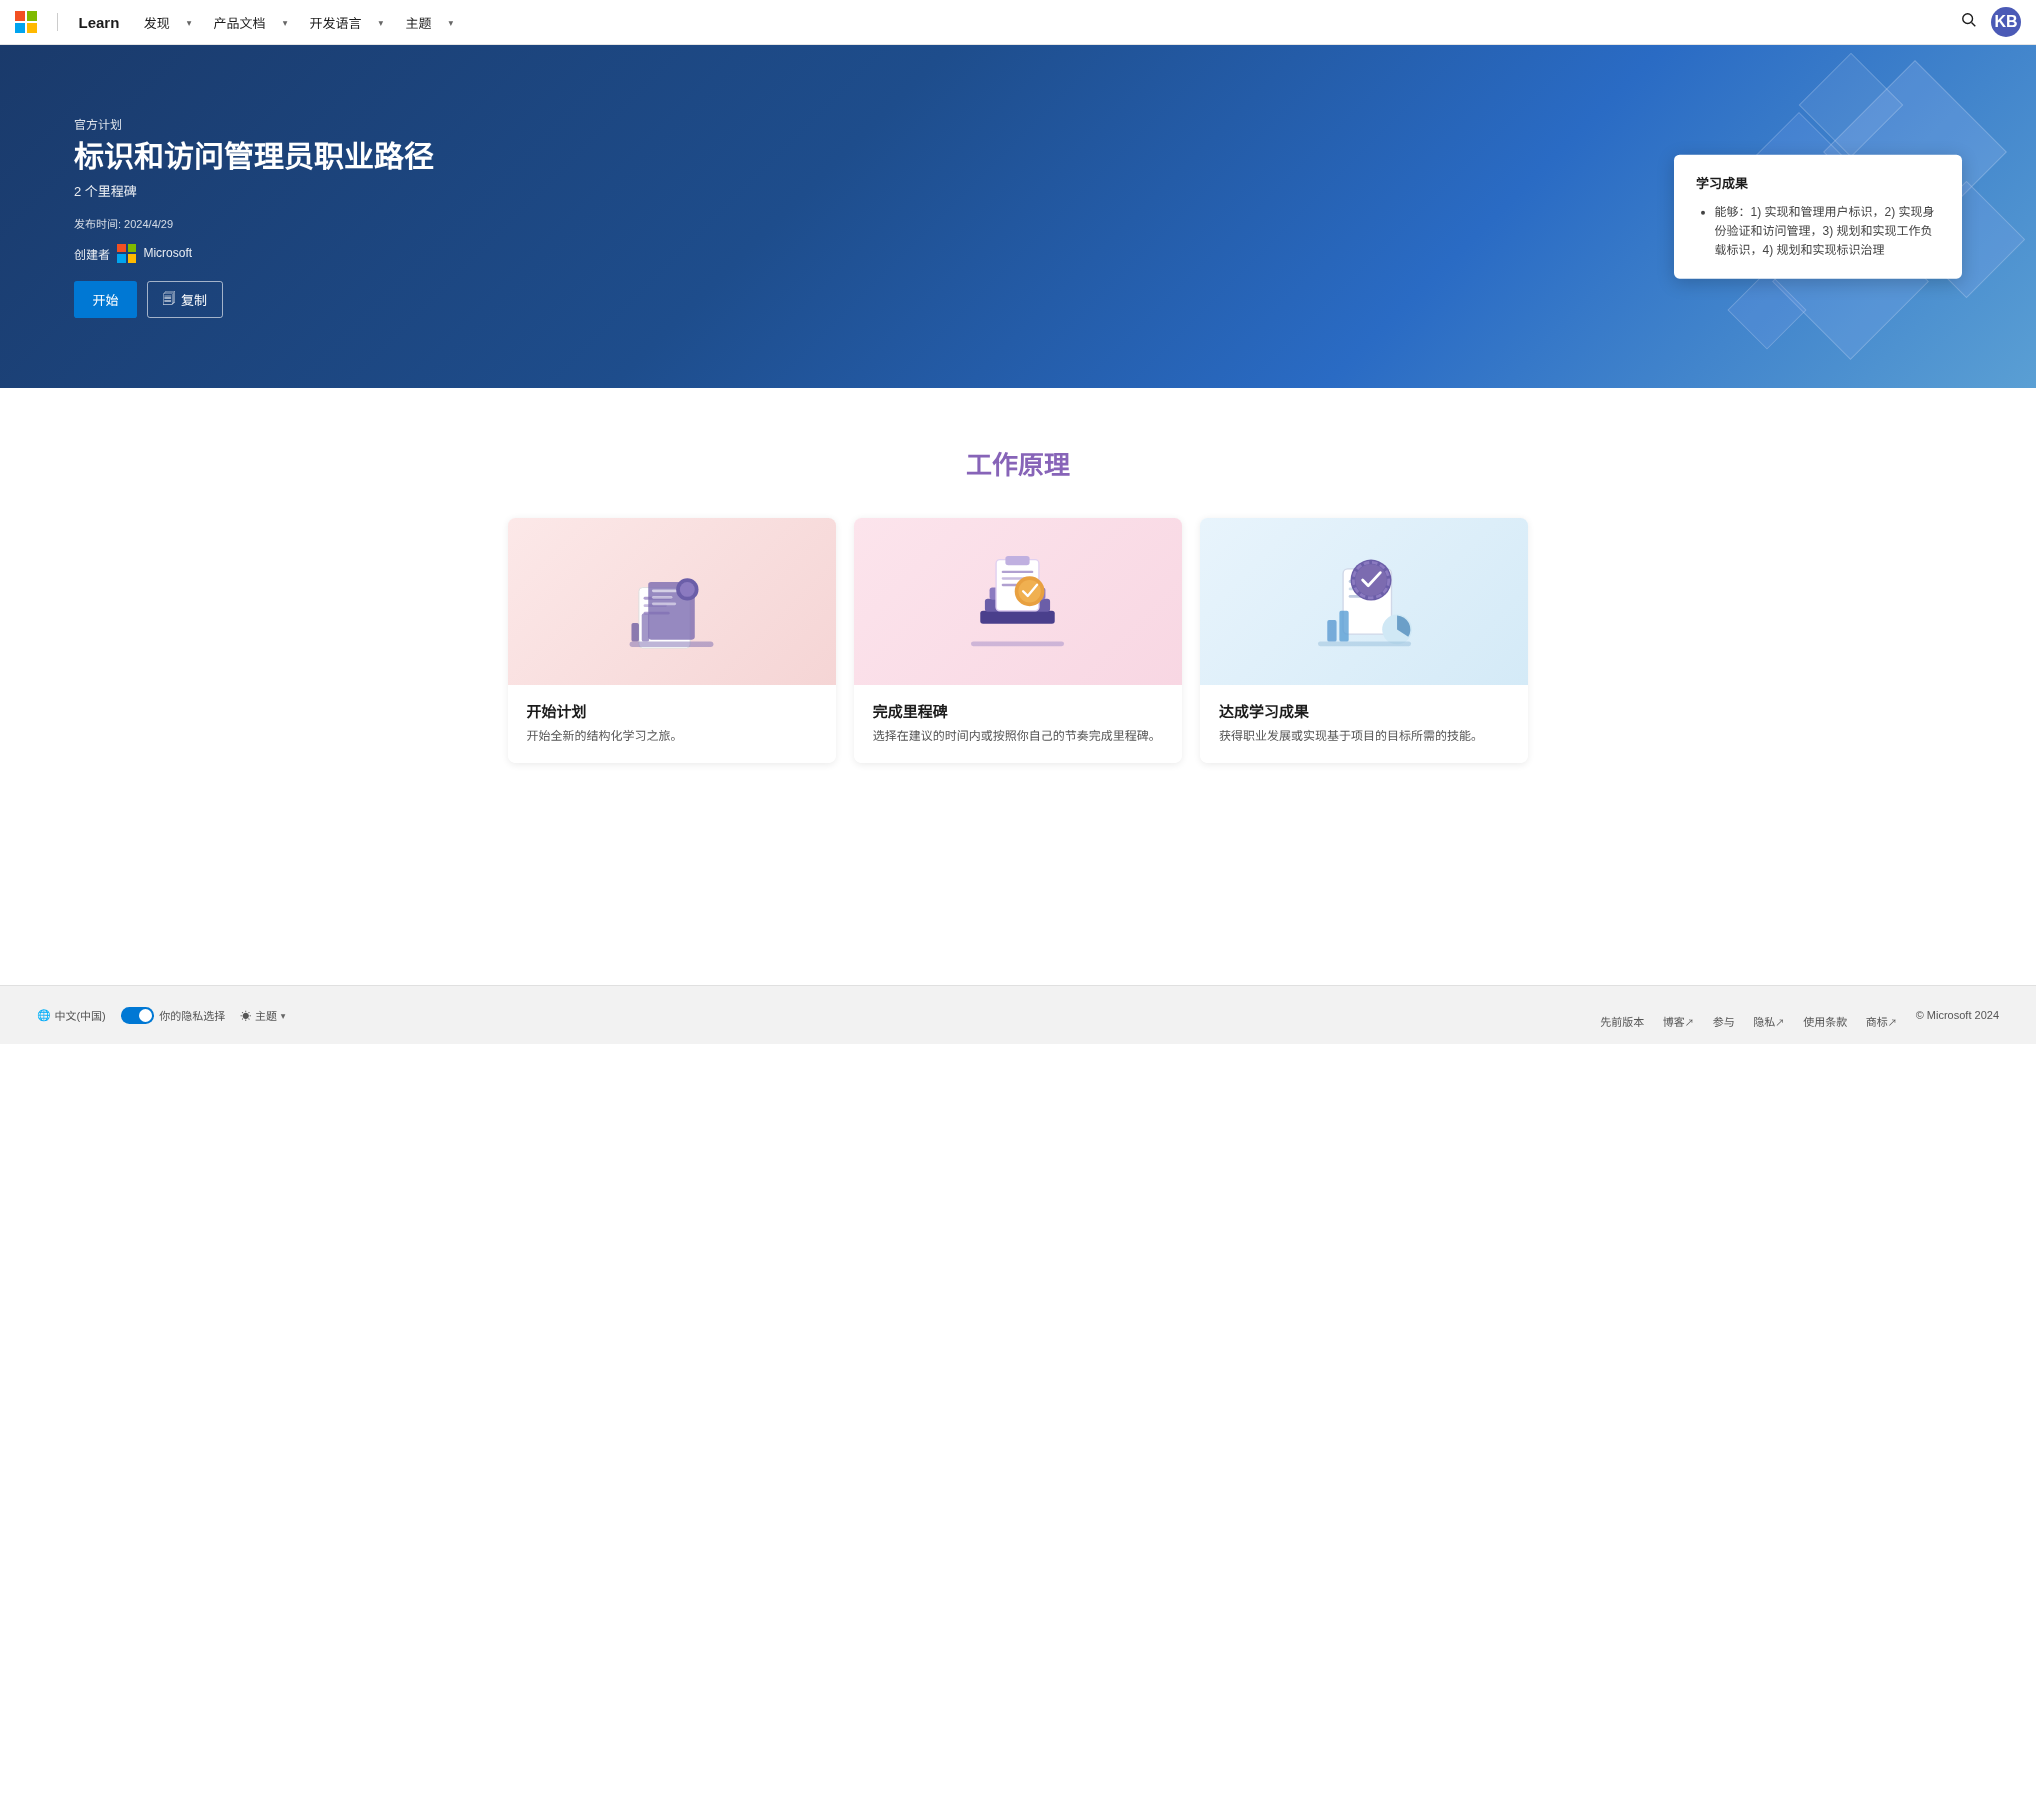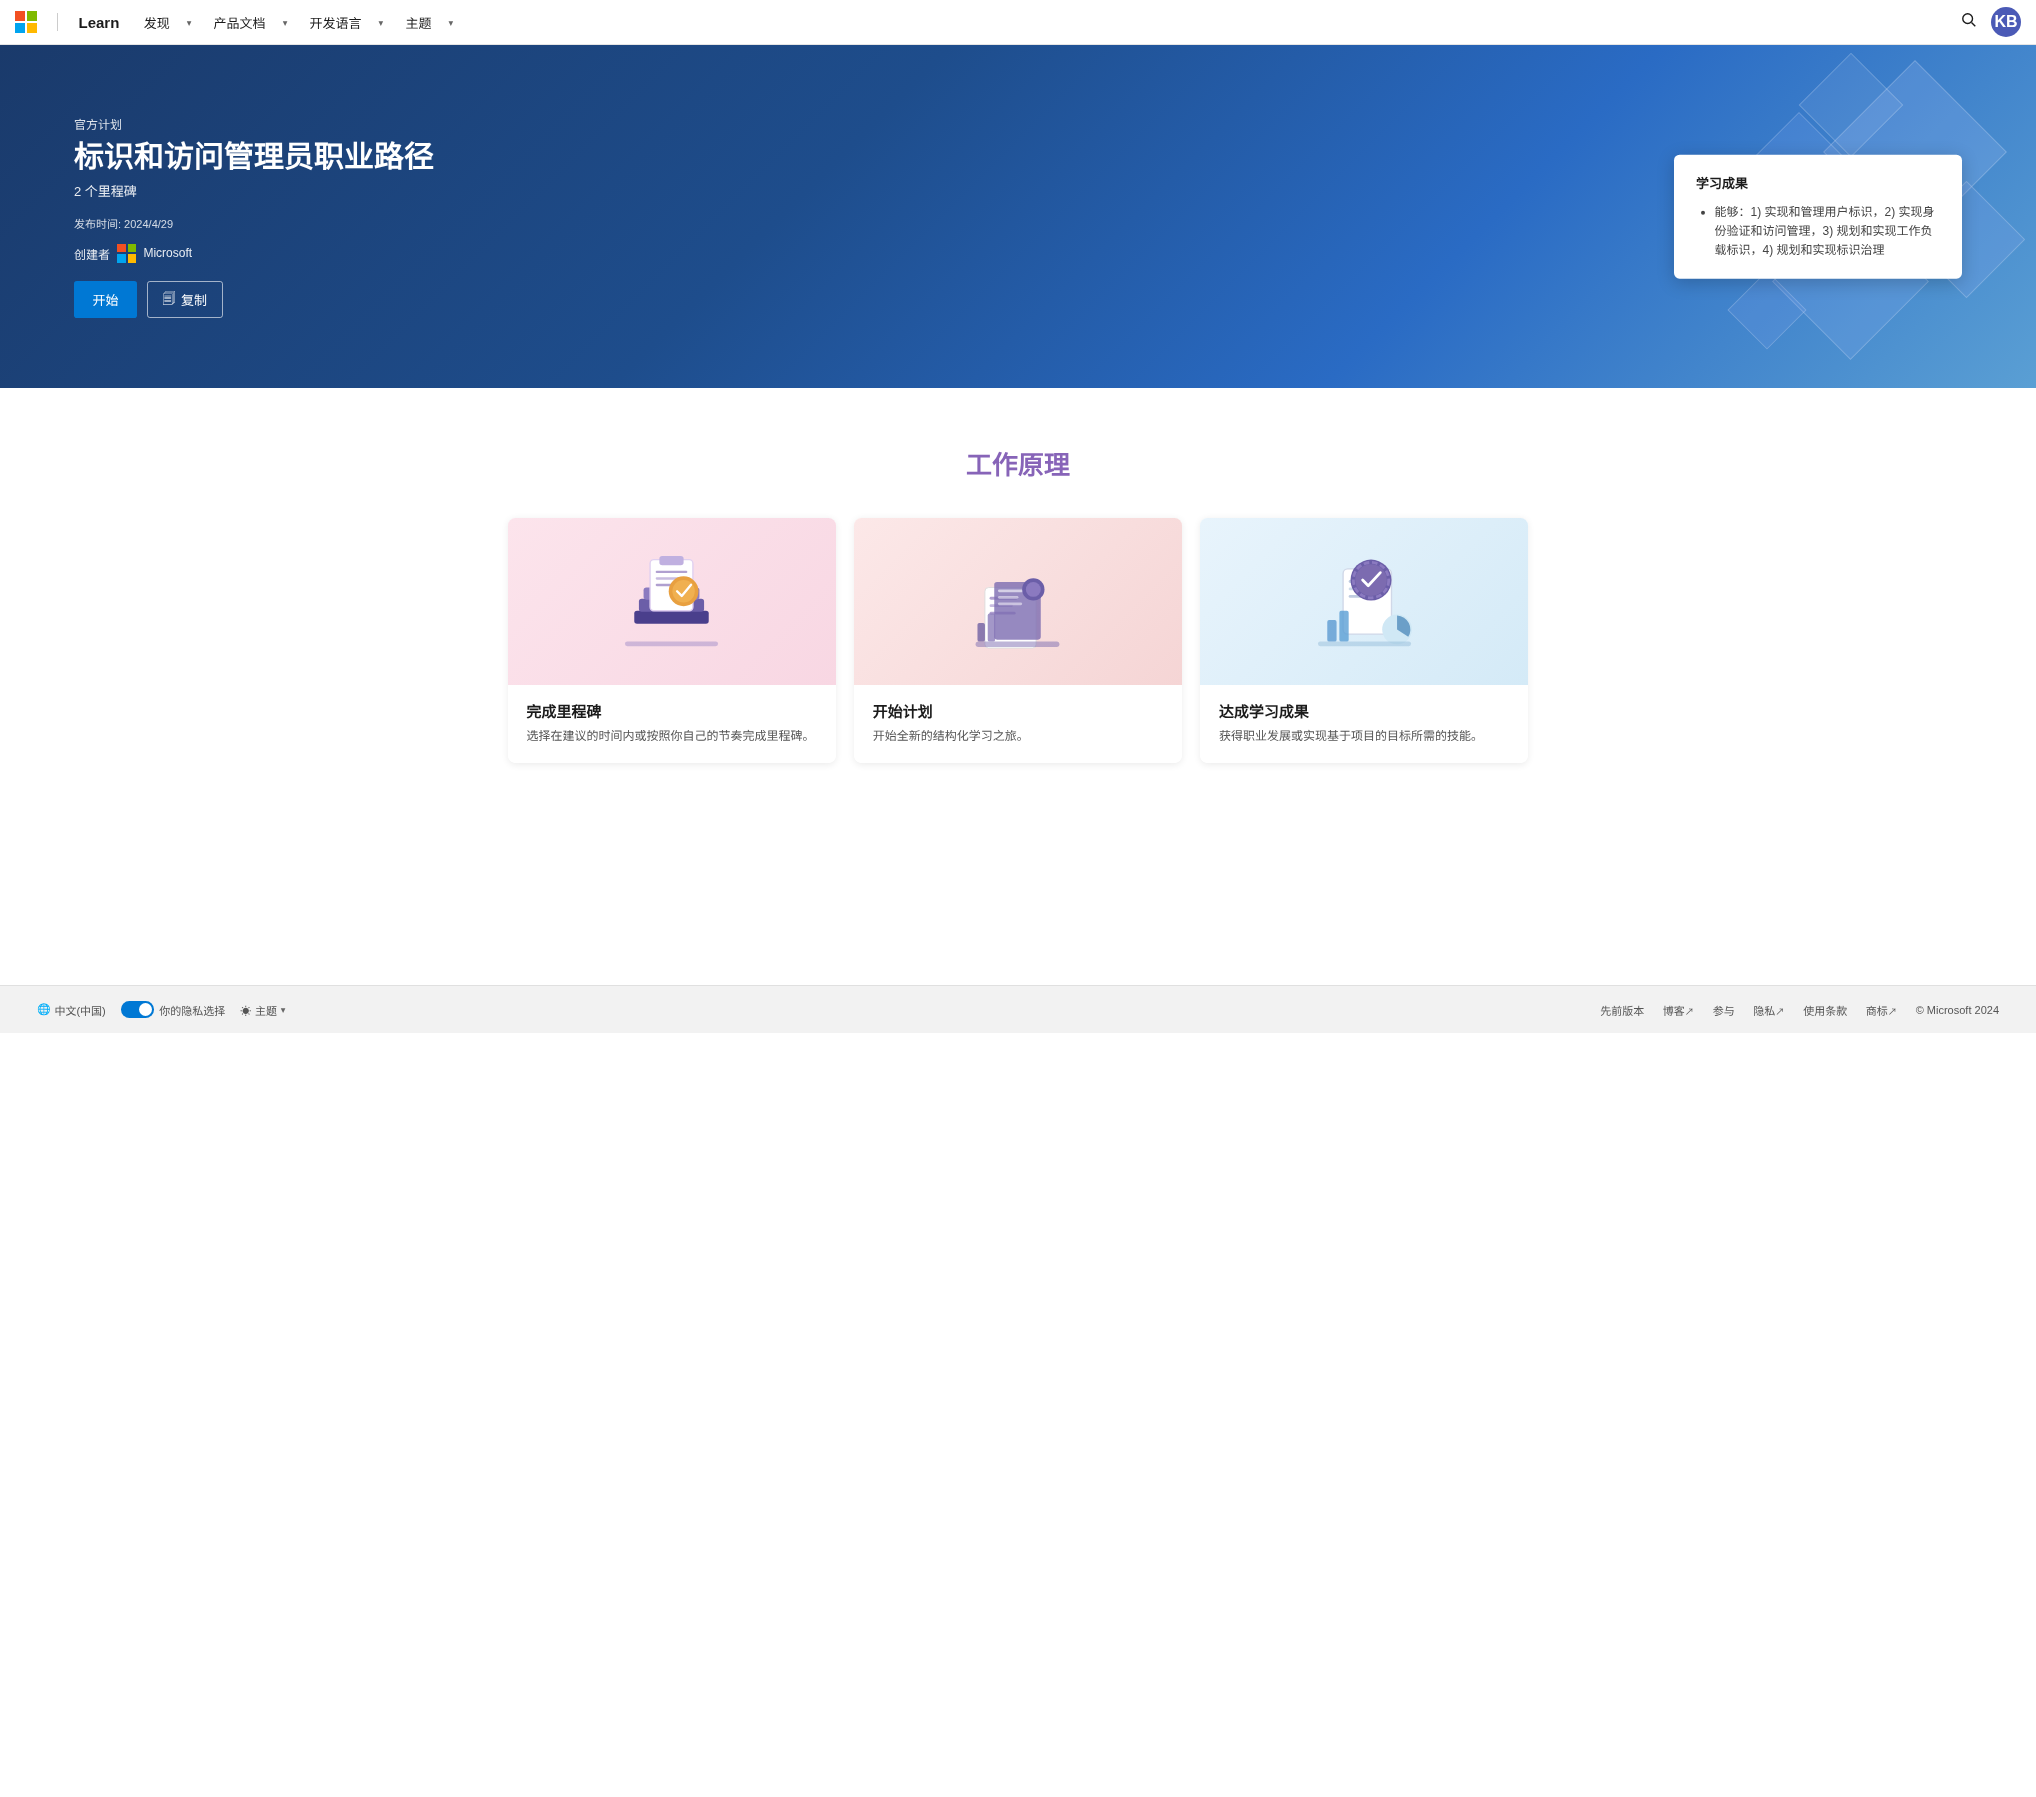--- a/index.html
+++ b/index.html
@@ -115,21 +115,21 @@
     .privacy-toggle {
       width: 33px; height: 16.7px; background: #0078d4; border-radius: 8.3px;
       position: relative; cursor: pointer;
     }
     .privacy-toggle::after {
       content: ''; position: absolute; width: 13px; height: 13px;
       background: #fff; border-radius: 50%; top: 1.9px; right: 1.9px;
     }
     .footer-theme { display: flex; align-items: center; gap: 3.7px; cursor: pointer; }
     .footer-right { margin-left: auto; display: flex; gap: 18.6px; align-items: center; }
-    .footer-link { color: #555; text-decoration: none; cursor: pointer; }
+    .footer-link { color: #555; text-decoration: none; cursor: pointer; margin-top: 12px; }
     .footer-ext { font-size: 9.3px; }
 
     
     .spacer { height: 111px; }
   </style>
 </head>
 <body>
 
 <nav class="nav">
   <div class="nav-logo">
@@ -215,20 +215,49 @@
   </div>
 </section>
 
 <section class="how-section">
   <h2 class="section-title">
     <span>工作</span><span style="color:#8764b8;font-weight:600;">原理</span>
   </h2>
   <div class="cards-grid">
 
     <div class="card">
+      <div class="card-image pink">
+        <svg width="121" height="121" viewBox="0 0 130 130">
+
+          <rect x="30" y="50" width="55" height="65" rx="4" fill="#fff" stroke="#ddd" stroke-width="1"></rect>
+          <rect x="35" y="60" width="30" height="3" rx="1.5" fill="#b0a0d0"></rect>
+          <rect x="35" y="68" width="25" height="3" rx="1.5" fill="#c8bce0"></rect>
+          <rect x="35" y="76" width="28" height="3" rx="1.5" fill="#b0a0d0"></rect>
+
+          <rect x="40" y="44" width="50" height="62" rx="3" fill="#7c6bb0" opacity="0.8"></rect>
+          <rect x="44" y="52" width="28" height="3" rx="1.5" fill="rgba(255,255,255,0.6)"></rect>
+          <rect x="44" y="59" width="22" height="3" rx="1.5" fill="rgba(255,255,255,0.5)"></rect>
+          <rect x="44" y="66" width="26" height="3" rx="1.5" fill="rgba(255,255,255,0.5)"></rect>
+
+          <rect x="20" y="108" width="90" height="6" rx="3" fill="#7c6bb0" opacity="0.5"></rect>
+
+          <circle cx="82" cy="52" r="12" fill="#6b5ea8"></circle>
+          <circle cx="82" cy="52" r="8" fill="#8b7ac0"></circle>
+
+          <rect x="22" y="88" width="8" height="20" rx="2" fill="#5c4f9a" opacity="0.7"></rect>
+          <rect x="33" y="78" width="8" height="30" rx="2" fill="#7c6bb0" opacity="0.7"></rect>
+        </svg>
+      </div>
+      <div class="card-body">
+        <div class="card-title">开始计划</div>
+        <div class="card-desc">开始全新的结构化学习之旅。</div>
+      </div>
+    </div>
+
+    <div class="card">
       <div class="card-image light-pink">
         <svg width="121" height="121" viewBox="0 0 130 130">
 
           <rect x="25" y="75" width="80" height="14" rx="3" fill="#4a3f8c"></rect>
           <rect x="30" y="62" width="70" height="14" rx="3" fill="#6b5ea8"></rect>
           <rect x="35" y="50" width="60" height="13" rx="3" fill="#8b7ac0"></rect>
 
           <rect x="42" y="20" width="46" height="55" rx="4" fill="#fff" stroke="#e0d0f0" stroke-width="1.5"></rect>
           <rect x="52" y="16" width="26" height="10" rx="3" fill="#c0b0e0"></rect>
           <rect x="48" y="32" width="34" height="2.5" rx="1.2" fill="#b0a0d0"></rect>
@@ -242,49 +271,20 @@
           <rect x="15" y="108" width="100" height="5" rx="2.5" fill="#8b7ac0" opacity="0.4"></rect>
         </svg>
       </div>
       <div class="card-body">
         <div class="card-title">完成里程碑</div>
         <div class="card-desc">选择在建议的时间内或按照你自己的节奏完成里程碑。</div>
       </div>
     </div>
 
     <div class="card">
-      <div class="card-image pink">
-        <svg width="121" height="121" viewBox="0 0 130 130">
-
-          <rect x="30" y="50" width="55" height="65" rx="4" fill="#fff" stroke="#ddd" stroke-width="1"></rect>
-          <rect x="35" y="60" width="30" height="3" rx="1.5" fill="#b0a0d0"></rect>
-          <rect x="35" y="68" width="25" height="3" rx="1.5" fill="#c8bce0"></rect>
-          <rect x="35" y="76" width="28" height="3" rx="1.5" fill="#b0a0d0"></rect>
-
-          <rect x="40" y="44" width="50" height="62" rx="3" fill="#7c6bb0" opacity="0.8"></rect>
-          <rect x="44" y="52" width="28" height="3" rx="1.5" fill="rgba(255,255,255,0.6)"></rect>
-          <rect x="44" y="59" width="22" height="3" rx="1.5" fill="rgba(255,255,255,0.5)"></rect>
-          <rect x="44" y="66" width="26" height="3" rx="1.5" fill="rgba(255,255,255,0.5)"></rect>
-
-          <rect x="20" y="108" width="90" height="6" rx="3" fill="#7c6bb0" opacity="0.5"></rect>
-
-          <circle cx="82" cy="52" r="12" fill="#6b5ea8"></circle>
-          <circle cx="82" cy="52" r="8" fill="#8b7ac0"></circle>
-
-          <rect x="22" y="88" width="8" height="20" rx="2" fill="#5c4f9a" opacity="0.7"></rect>
-          <rect x="33" y="78" width="8" height="30" rx="2" fill="#7c6bb0" opacity="0.7"></rect>
-        </svg>
-      </div>
-      <div class="card-body">
-        <div class="card-title">开始计划</div>
-        <div class="card-desc">开始全新的结构化学习之旅。</div>
-      </div>
-    </div>
-
-    <div class="card">
       <div class="card-image light-blue">
         <svg width="121" height="121" viewBox="0 0 130 130">
 
           <rect x="42" y="30" width="52" height="70" rx="5" fill="#fff" stroke="#d0d8e8" stroke-width="1.5"></rect>
           <rect x="48" y="42" width="28" height="3" rx="1.5" fill="#c0cce0"></rect>
           <rect x="48" y="50" width="22" height="3" rx="1.5" fill="#d0dcea"></rect>
           <rect x="48" y="58" width="26" height="3" rx="1.5" fill="#c0cce0"></rect>
 
           <circle cx="72" cy="42" r="22" fill="#6b5ea8"></circle>
           <circle cx="72" cy="42" r="17" fill="#7c6bb0"></circle>

